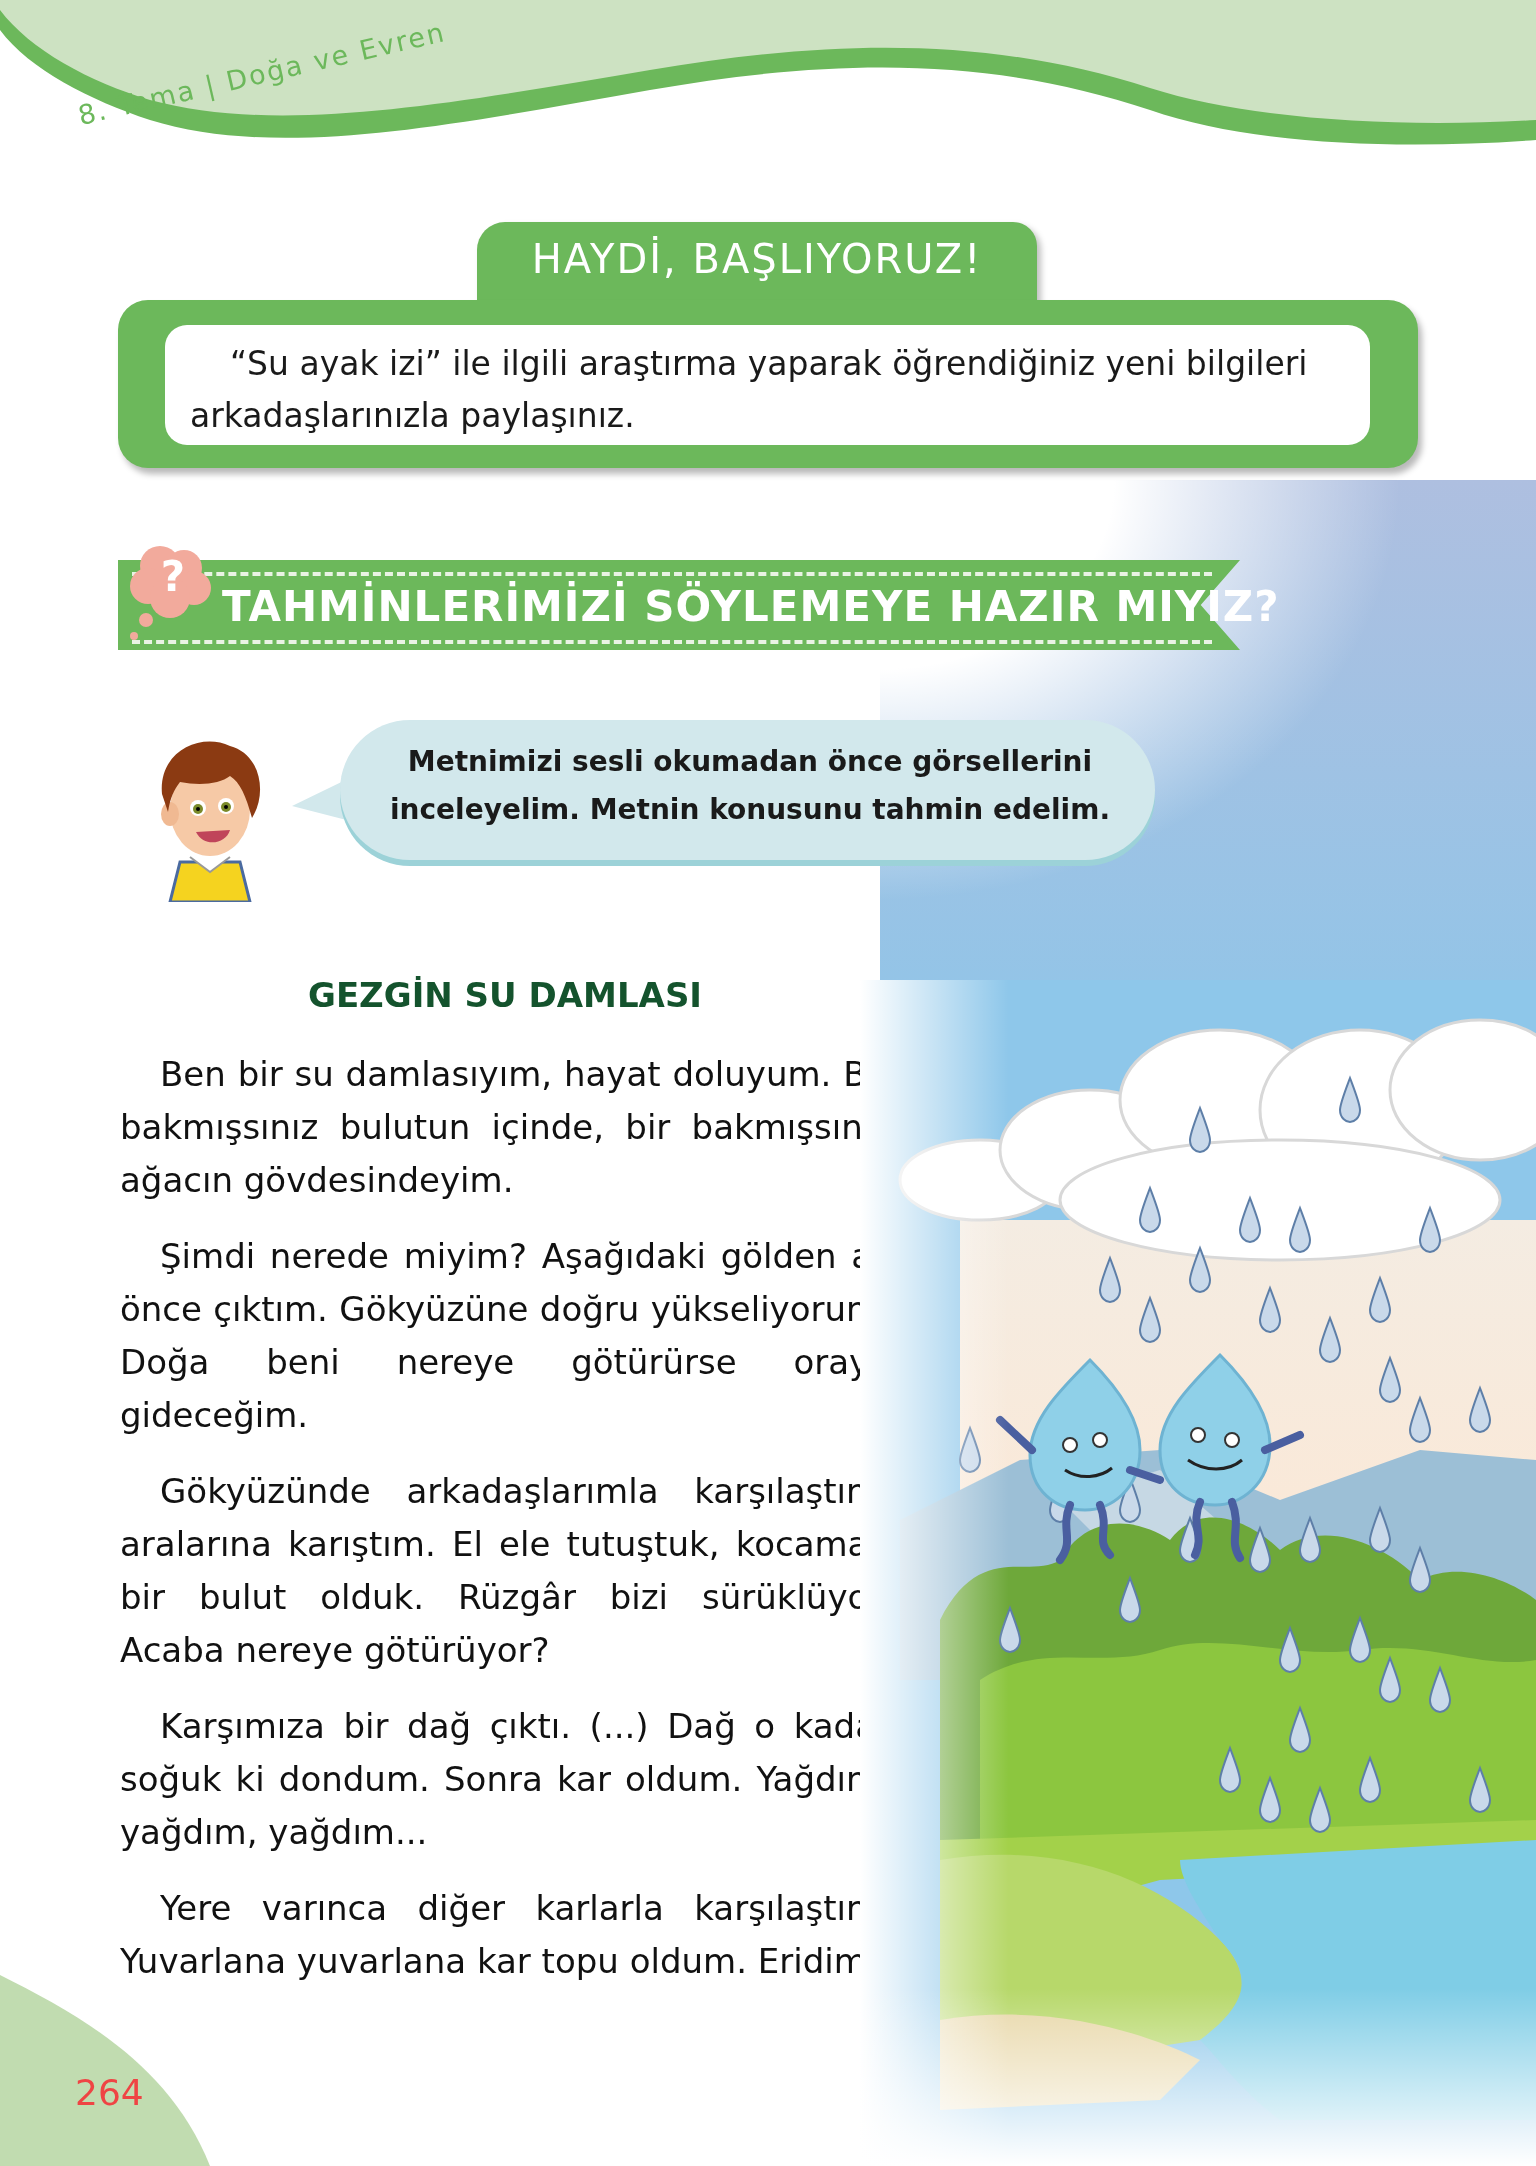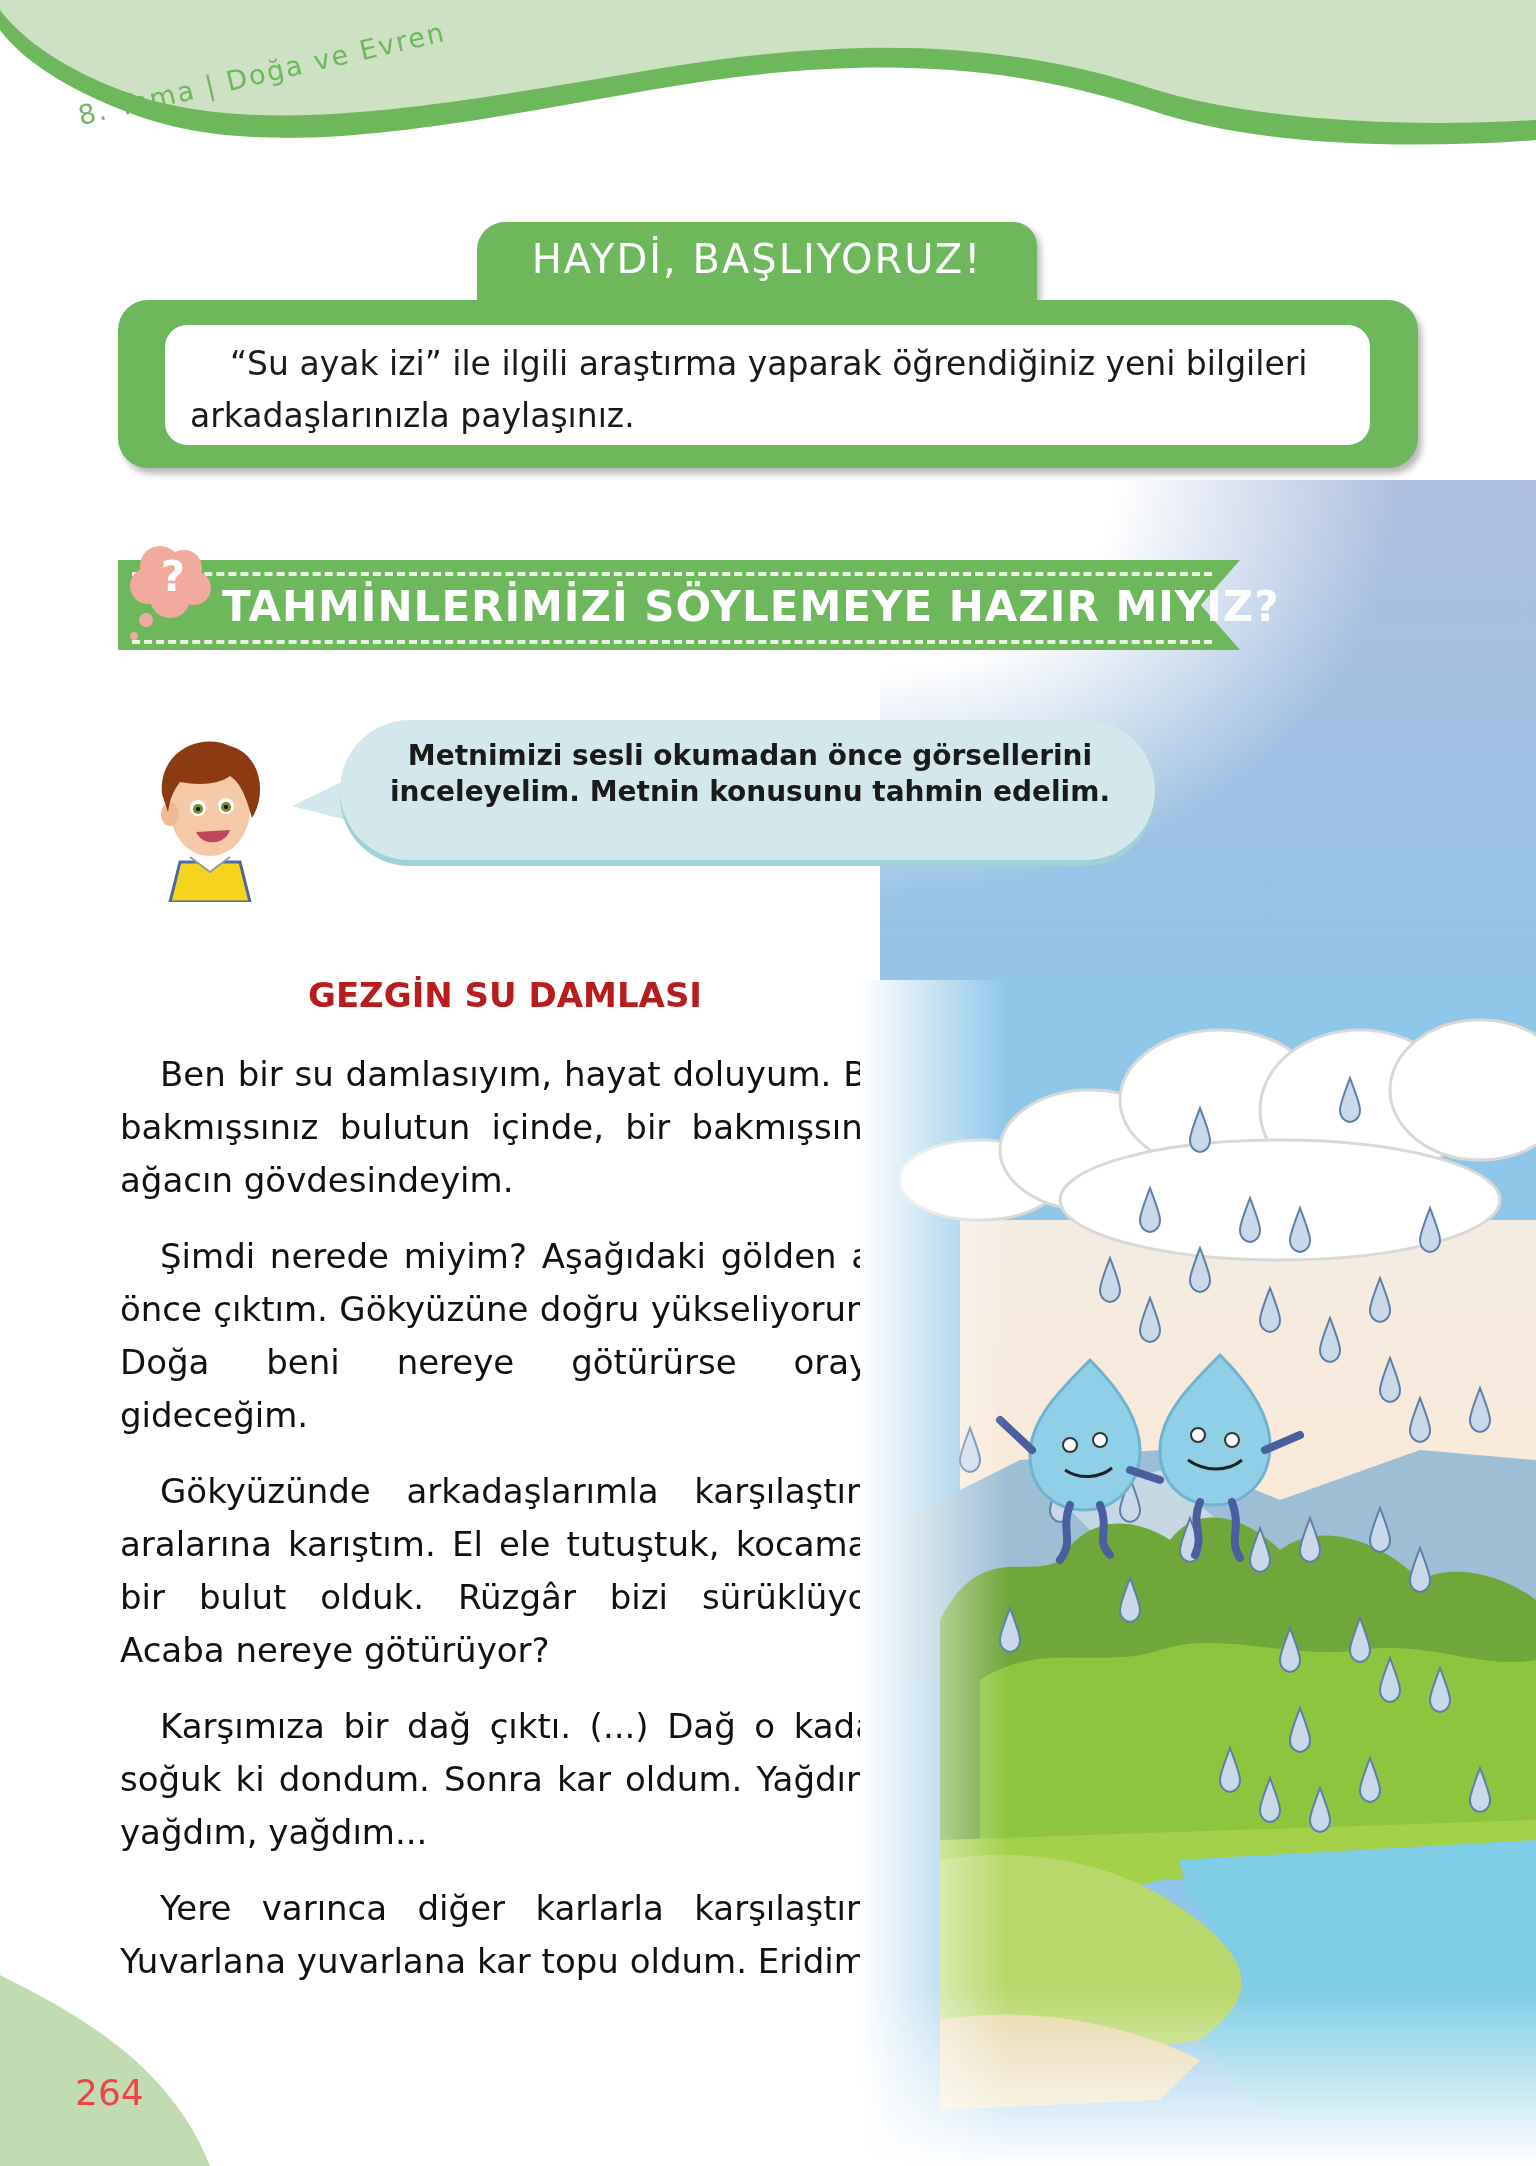--- a/index.html
+++ b/index.html
@@ -81,27 +81,27 @@
     
     #boy { left: 140px; top: 732px; width: 140px; height: 170px; }
     #bubble {
       left: 340px; top: 720px; width: 815px; height: 140px;
       background: #d2e8ec; border-radius: 70px;
       box-shadow: 0 6px 0 #9cd2d8;
     }
     #bubble-tail { left: 292px; top: 772px; width: 70px; height: 60px; }
     #bubble-text {
       left: 370px; top: 738px; width: 760px; text-align: center;
-      font-weight: bold; font-size: 28px; line-height: 36px; color: #1a1a1a;
+      font-weight: bold; font-size: 28px; line-height: 48px; color: #1a1a1a;
     }
 
     
     #story-title {
       left: 120px; top: 975px; width: 770px; text-align: center;
-      font-weight: bold; font-size: 34px; color: #b91c1c;
+      font-weight: bold; font-size: 34px; color: #14532d;
     }
     #story {
       left: 120px; top: 1048px; width: 770px;
       font-size: 34px; line-height: 53px; color: #111;
       text-align: justify;
     }
     #story p { margin: 0 0 23px 0; text-indent: 40px; }
 
     
     #illustration { left: 860px; top: 980px; width: 676px; height: 1186px; }

